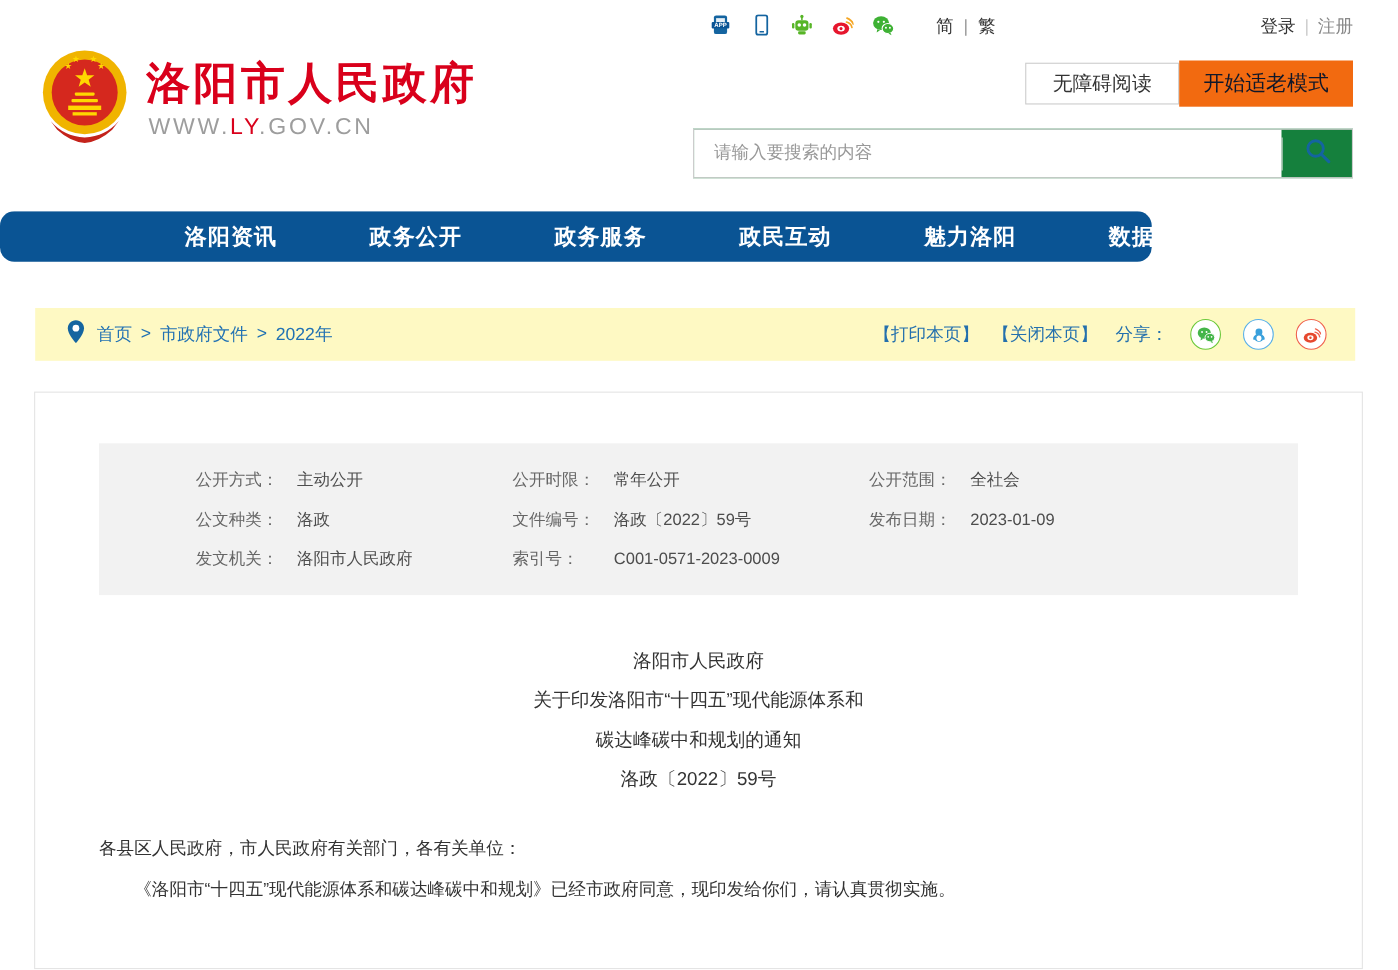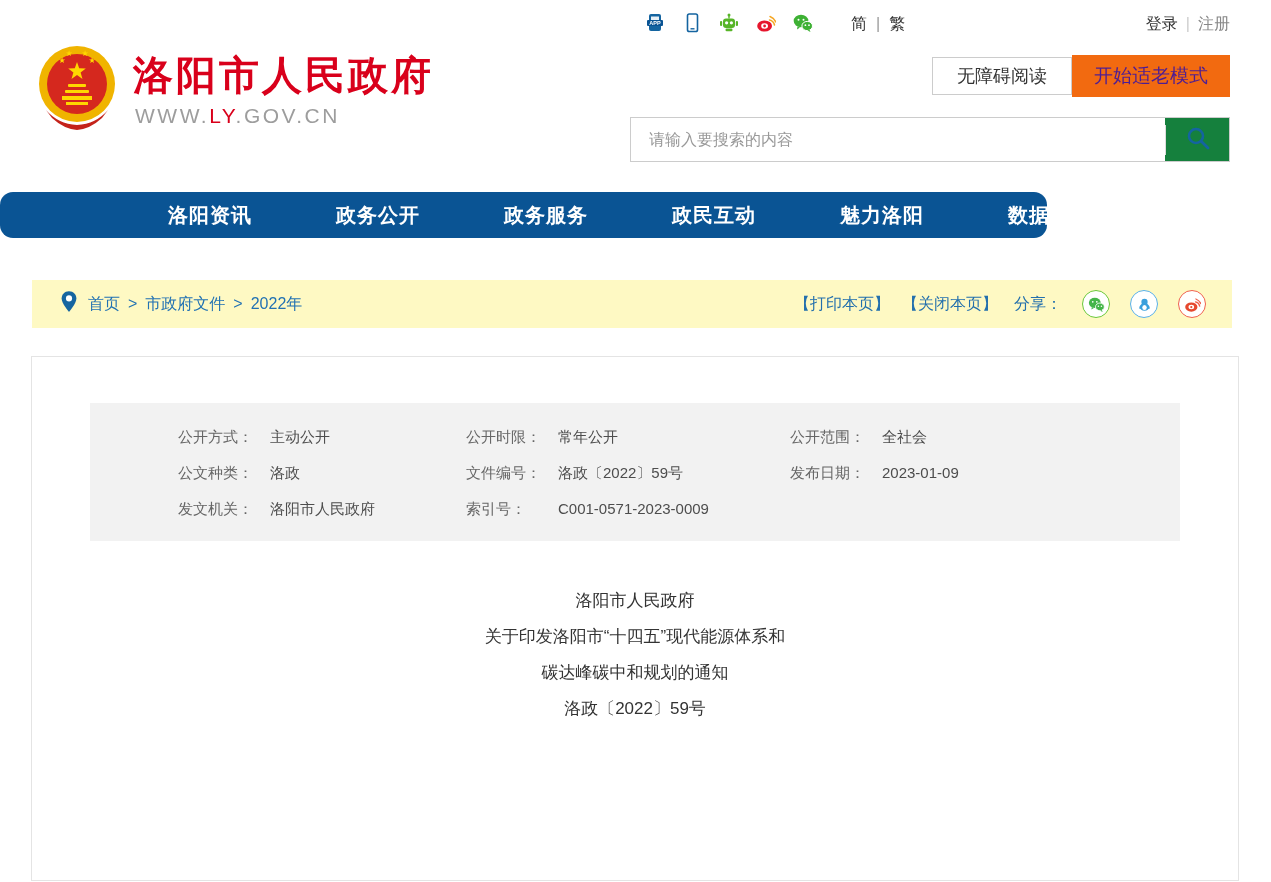--- a/index.html
+++ b/index.html
@@ -23,21 +23,21 @@
     color:#d9001b; letter-spacing:3px; }
   .site-url { position:absolute; left:135px; top:104px; font-size:21px; color:#9d9d9d;
     letter-spacing:2.5px; font-weight:normal; }
   .site-url .ly { color:#d9001b; }
 
   
   .header-buttons { position:absolute; right:41px; top:55px; display:flex; align-items:center; }
   .btn-accessibility { height:38px; padding:0 24px; background:#fff; border:1px solid #ccc;
     font-size:18px; color:#333; display:flex; align-items:center; cursor:pointer; }
   .btn-elder { height:42px; padding:0 22px; background:#f26a10; border:none;
-    font-size:19px; color:#4c1d95; display:flex; align-items:center; cursor:pointer; }
+    font-size:19px; color:#0f172a; display:flex; align-items:center; cursor:pointer; }
   .search-bar { position:absolute; left:630px; top:117px; width:600px; height:45px;
     border:1px solid #ccc; background:#15803d; display:flex; align-items:center; }
   .search-input { flex:1; border:none; outline:none; font-size:16px; color:#333;
     padding:0 18px; height:100%; font-family:inherit; }
   .search-input::placeholder { color:#999; }
   .search-btn { width:64px; height:30px; border-left:1px solid #ddd; display:flex;
     align-items:center; justify-content:center; cursor:pointer; }
 
   
   .main-nav { width:1047px; height:46px; background:#0a5494;border-radius:13px; }
@@ -282,14 +282,18 @@
     <div class="meta-cell c3"></div>
   </div>
 
   <div class="doc-title-block">
     <div>洛阳市人民政府</div>
     <div>关于印发洛阳市“十四五”现代能源体系和</div>
     <div>碳达峰碳中和规划的通知</div>
     <div>洛政〔2022〕59号</div>
   </div>
 
+  <div class="doc-body">
+    <p>各县区人民政府，市人民政府有关部门，各有关单位：</p>
+    <p class="indent">《洛阳市“十四五”现代能源体系和碳达峰碳中和规划》已经市政府同意，现印发给你们，请认真贯彻实施。</p>
+  </div>
 
 </div>
 
 </body></html>

